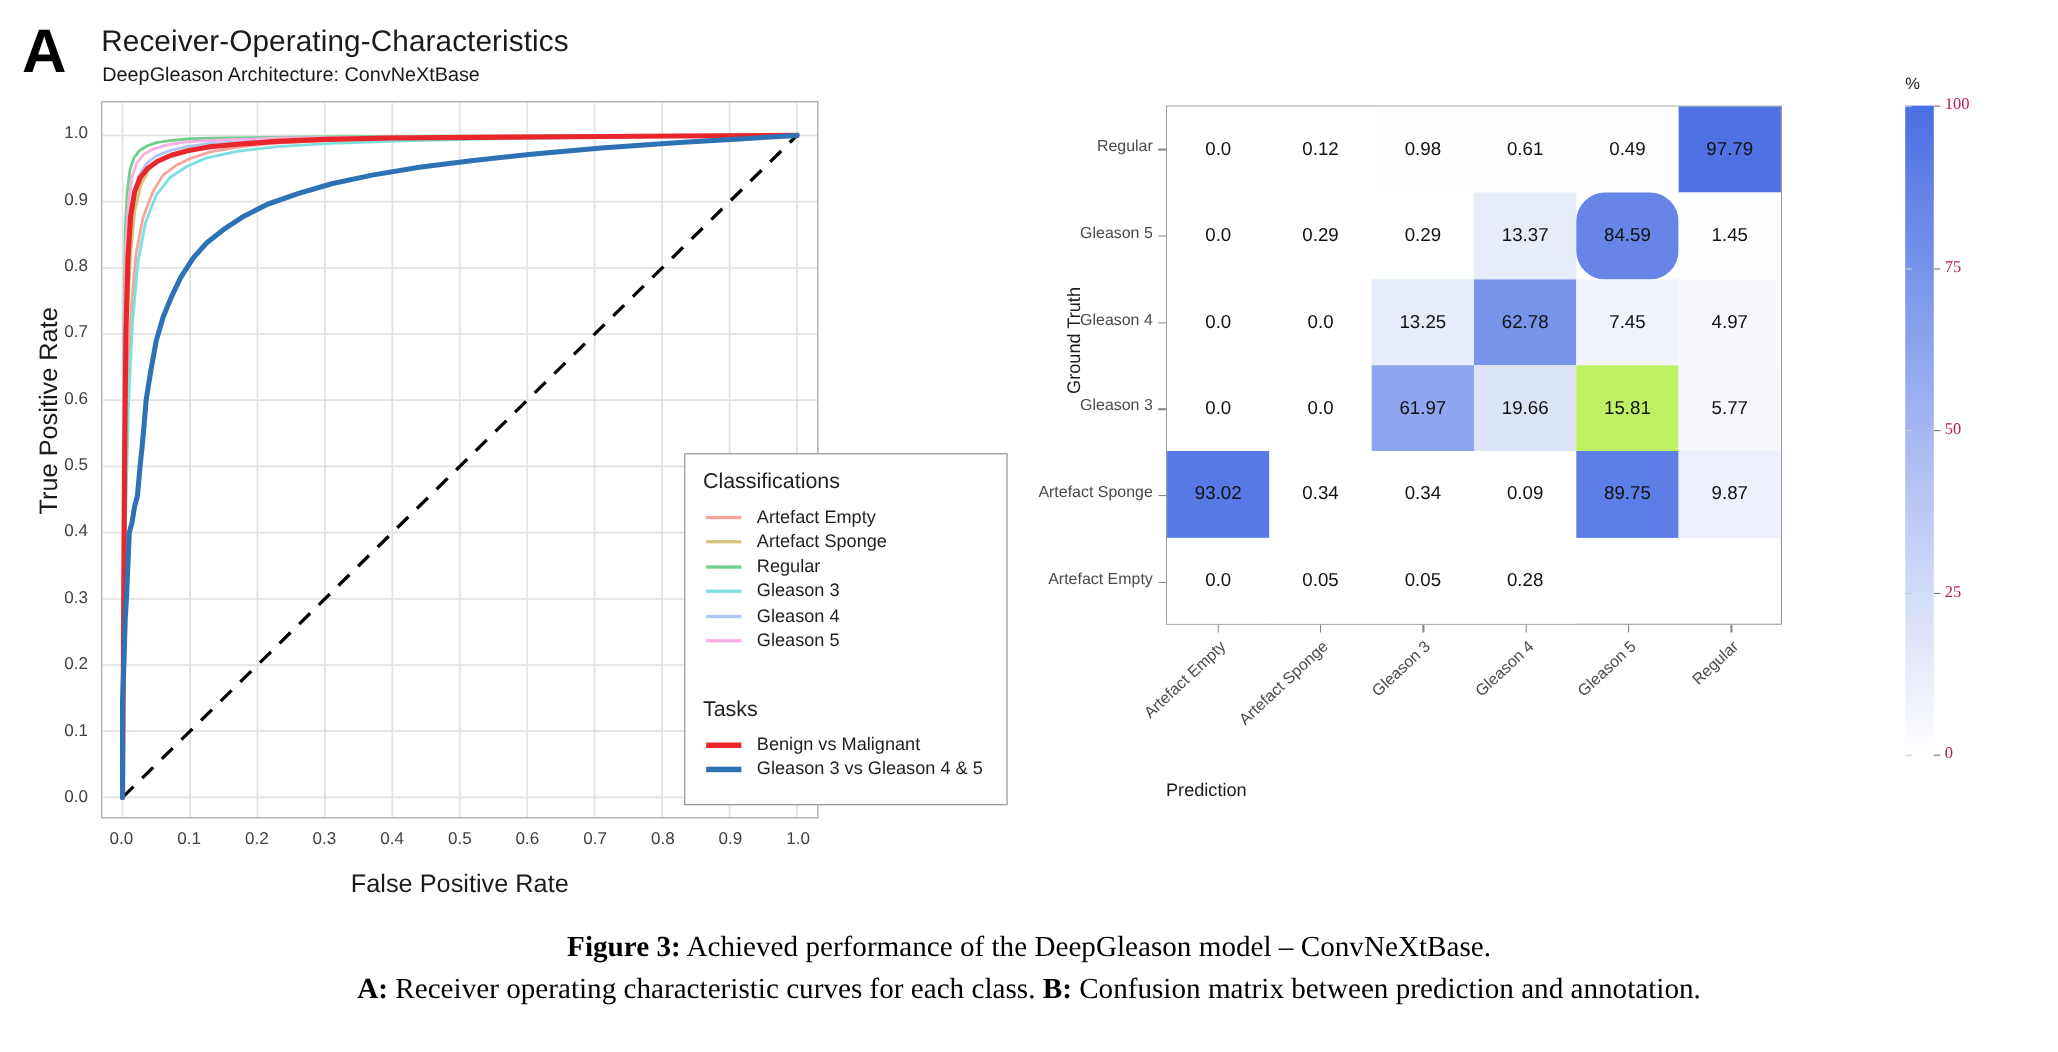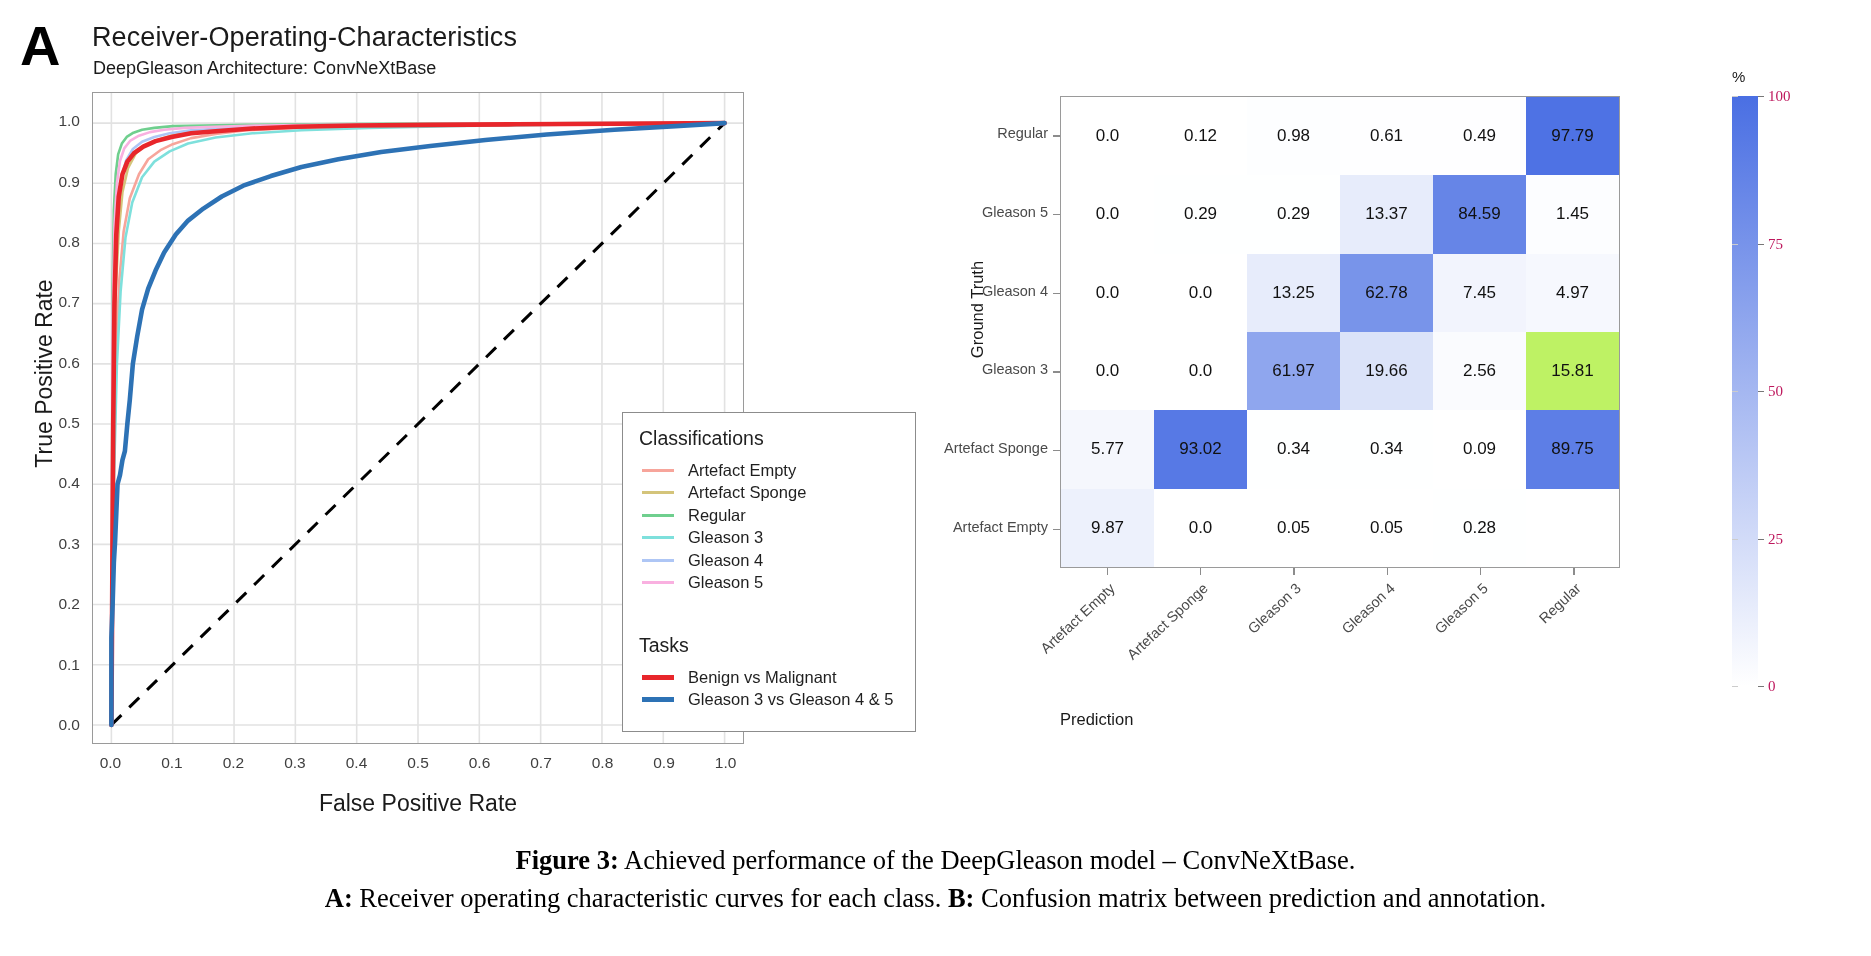--- a/index.html
+++ b/index.html
@@ -301,33 +301,32 @@
           <div class="cm-cell" style="background: rgb(255, 255, 255);">0.0</div>
           <div class="cm-cell" style="background: rgb(255, 255, 255);">0.12</div>
           <div class="cm-cell" style="background: rgb(253, 254, 255);">0.98</div>
           <div class="cm-cell" style="background: rgb(254, 254, 255);">0.61</div>
           <div class="cm-cell" style="background: rgb(254, 254, 255);">0.49</div>
           <div class="cm-cell" style="background: rgb(78, 114, 228);">97.79</div>
           <div class="cm-cell" style="background: rgb(255, 255, 255);">0.0</div>
           <div class="cm-cell" style="background: rgb(254, 255, 255);">0.29</div>
           <div class="cm-cell" style="background: rgb(254, 255, 255);">0.29</div>
           <div class="cm-cell" style="background: rgb(231, 236, 251);">13.37</div>
-          <div class="cm-cell" style="background: rgb(102, 133, 231);">84.59</div>
+          <div class="cm-cell" style="background: rgb(102, 133, 231); border-radius: 26px;">84.59</div>
           <div class="cm-cell" style="background: rgb(252, 253, 255);">1.45</div>
           <div class="cm-cell" style="background: rgb(255, 255, 255);">0.0</div>
           <div class="cm-cell" style="background: rgb(255, 255, 255);">0.0</div>
           <div class="cm-cell" style="background: rgb(231, 236, 251);">13.25</div>
           <div class="cm-cell" style="background: rgb(120, 148, 234);">62.78</div>
           <div class="cm-cell" style="background: rgb(242, 244, 253);">7.45</div>
           <div class="cm-cell" style="background: rgb(246, 248, 254);">4.97</div>
           <div class="cm-cell" style="background: rgb(255, 255, 255);">0.0</div>
           <div class="cm-cell" style="background: rgb(255, 255, 255);">0.0</div>
           <div class="cm-cell" style="background: rgb(143, 166, 238);">61.97</div>
           <div class="cm-cell" style="background: rgb(219, 227, 249);">19.66</div>
-          <div class="cm-cell" style="background: rgb(250, 251, 254);">2.56</div>
           <div class="cm-cell" style="background: #bef264;">15.81</div>
           <div class="cm-cell" style="background: rgb(245, 247, 253);">5.77</div>
           <div class="cm-cell" style="background: rgb(87, 121, 229);">93.02</div>
           <div class="cm-cell" style="background: rgb(254, 255, 255);">0.34</div>
           <div class="cm-cell" style="background: rgb(254, 255, 255);">0.34</div>
           <div class="cm-cell" style="background: rgb(255, 255, 255);">0.09</div>
           <div class="cm-cell" style="background: rgb(93, 126, 230);">89.75</div>
           <div class="cm-cell" style="background: rgb(237, 241, 252);">9.87</div>
           <div class="cm-cell" style="background: rgb(255, 255, 255);">0.0</div>
           <div class="cm-cell" style="background: rgb(255, 255, 255);">0.05</div>

